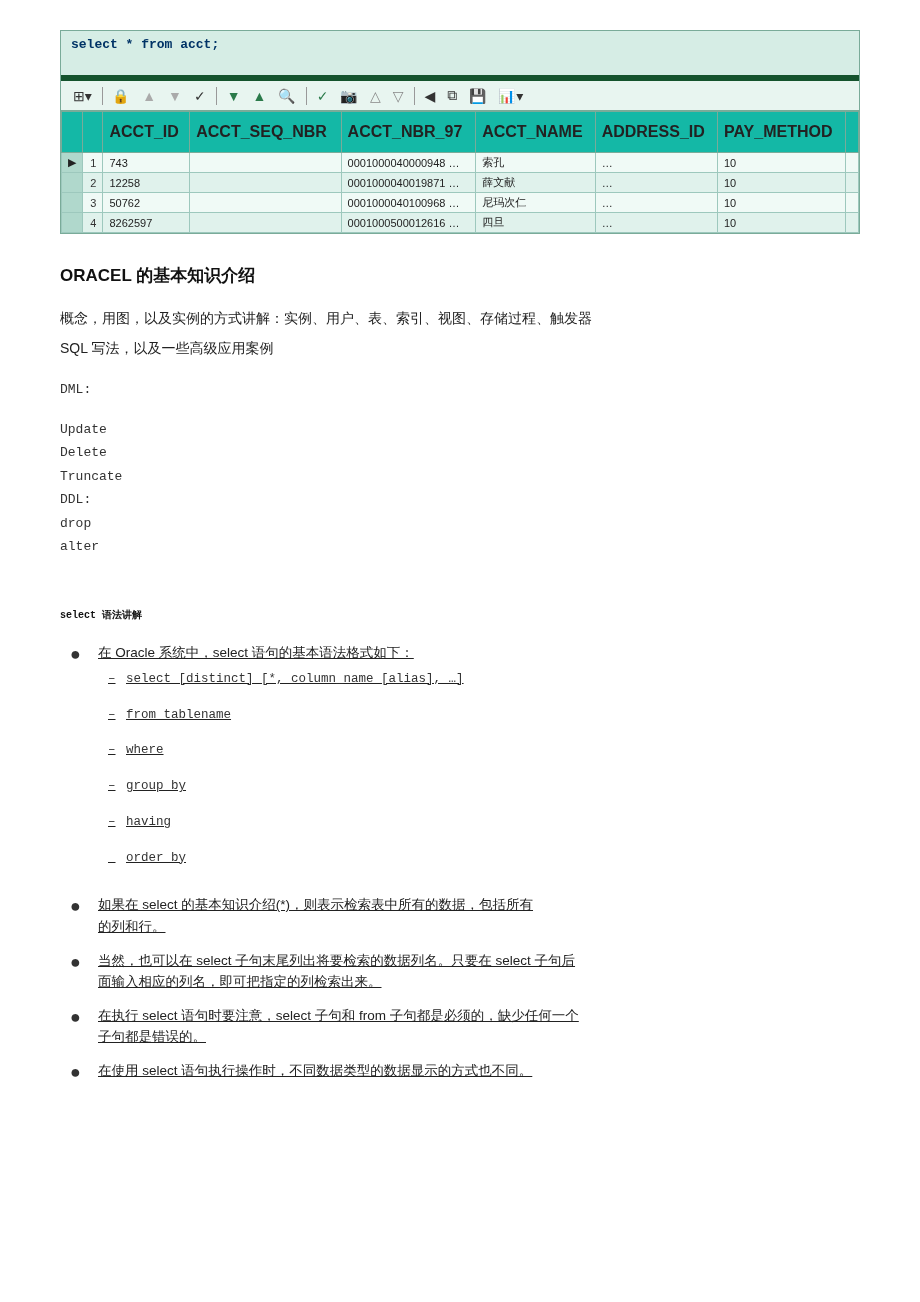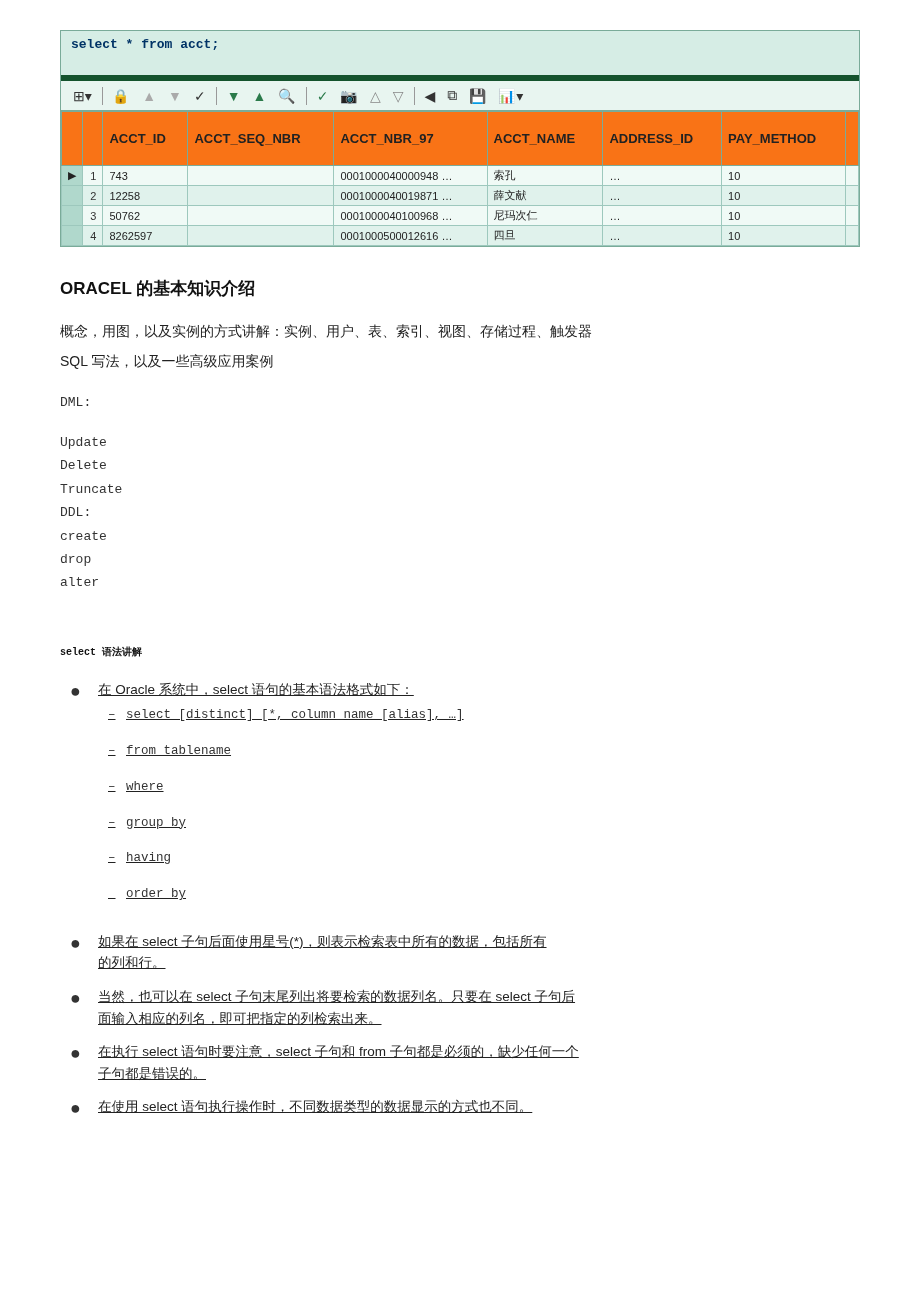--- a/index.html
+++ b/index.html
@@ -59,26 +59,26 @@
     }
 
     .data-table {
       width: 100%;
       border-collapse: collapse;
       font-size: 12px;
       font-family: Arial, sans-serif;
     }
 
     .data-table th {
-      background: #f97316;
+      background: #14b8a6;
       border: 1px solid #7aab99;
-      padding: 19px 6px;
+      padding: 11px 6px;
       text-align: left;
       font-weight: bold;
-      font-size: 13px;
+      font-size: 16px;
       white-space: nowrap;
     }
 
     .data-table td {
       border: 1px solid #9dc8bd;
       padding: 2px 6px;
       font-size: 11px;
       white-space: nowrap;
     }
 
@@ -294,21 +294,20 @@
   <p class="intro-text">概念，用图，以及实例的方式讲解：实例、用户、表、索引、视图、存储过程、触发器</p>
   <p class="intro-text">SQL 写法，以及一些高级应用案例</p>
 
   <div class="code-block">
     <span class="code-line">DML:</span>
   </div>
   <div class="code-line">Update</div>
   <div class="code-line">Delete</div>
   <div class="code-line">Truncate</div>
   <div class="code-line">DDL:</div>
-  <div class="code-line">create</div>
   <div class="code-line">drop</div>
   <div class="code-line">alter</div>
 </div>
 
 <div class="section-gap"></div>
 
 <div>
   <div class="select-section-title">select 语法讲解</div>
 
   <ul class="bullet-list">
@@ -342,21 +341,21 @@
             <span class="sub-dash" style="min-width:18px;">&nbsp;</span>
             <span>order by</span>
           </li>
         </ul>
       </div>
     </li>
 
     <li>
       <span class="bullet-dot">●</span>
       <div class="bullet-content">
-        <span class="normal-text">如果在 select 子句后面使用星号(*)，则表示检索表中所有的数据，包括所有</span><br>
+        <span class="normal-text">如果在 select 的基本知识介绍(*)，则表示检索表中所有的数据，包括所有</span><br>
         <span class="normal-text">的列和行。</span>
       </div>
     </li>
 
     <li>
       <span class="bullet-dot">●</span>
       <div class="bullet-content">
         <span class="normal-text">当然，也可以在 select 子句末尾列出将要检索的数据列名。只要在 select 子句后</span><br>
         <span class="normal-text">面输入相应的列名，即可把指定的列检索出来。</span>
       </div>

